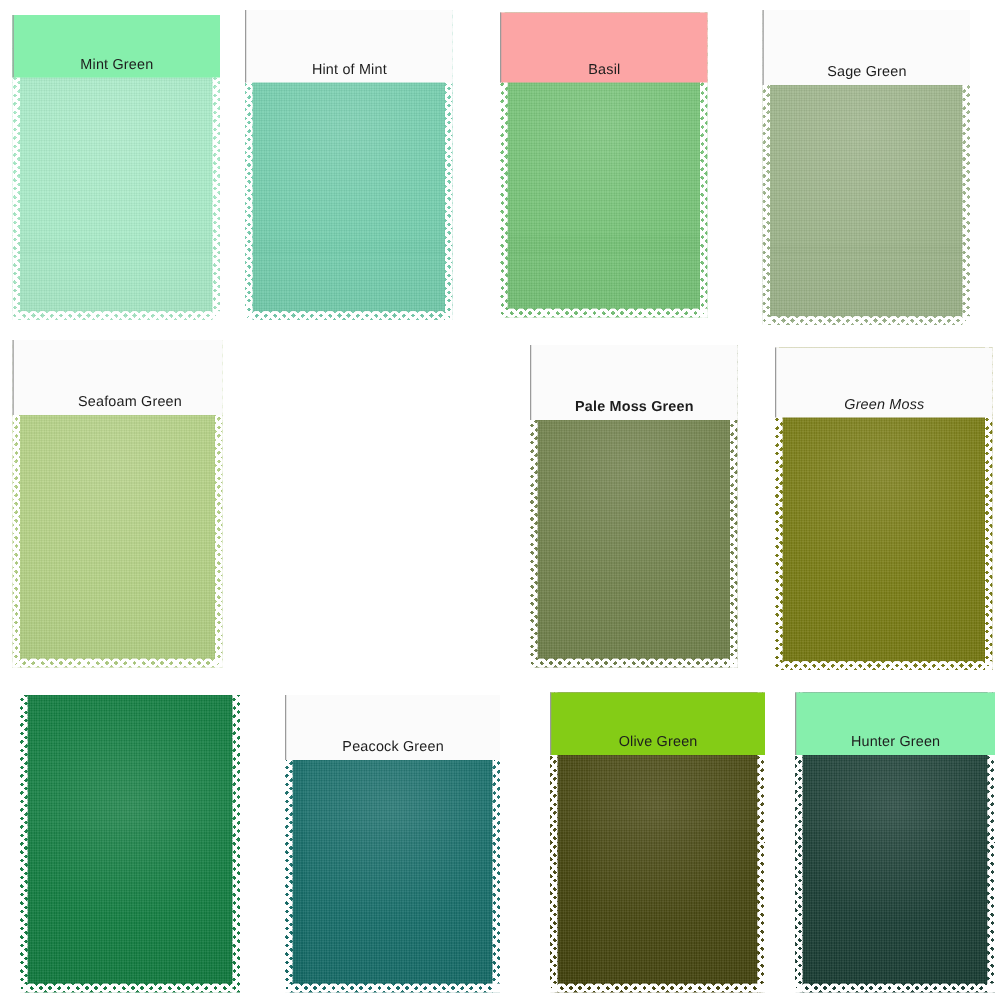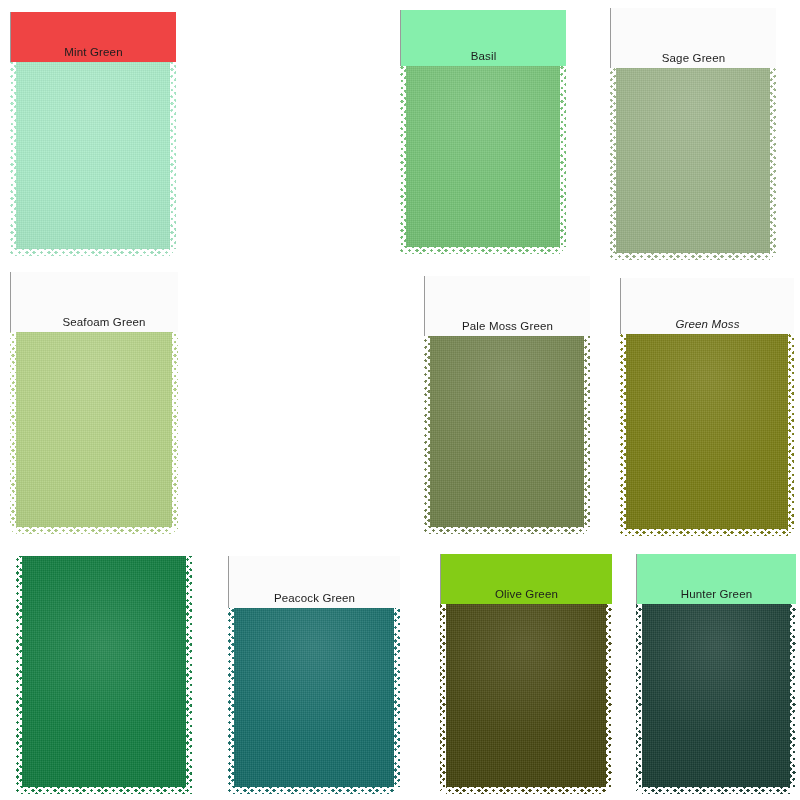--- a/index.html
+++ b/index.html
@@ -130,30 +130,39 @@
 </style>
 </head>
 <body>
 
 <div id="swatch-board" style="background: rgb(255, 255, 255);">
     <div class="swatch" style="left: 10px; top: 12px; width: 166px; height: 244px;">
       <div class="fabric" style="background-color: rgb(166, 234, 198);"></div>
       <div class="pink-edge pink-left"></div>
       <div class="pink-edge pink-right"></div>
       <div class="pink-edge pink-bottom"></div>
-      <div class="label-card" style="height: 50px; top: 0px; background: #ef4444; border-left-color: rgb(154, 154, 154);">
+      <div class="label-card" style="height: 50px; top: 0px; background: #86efac; border-left-color: rgb(154, 154, 154);">
         <span class="label-text" style="color: rgb(29, 29, 29);">Mint Green</span>
+      </div>
+    </div>
+    <div class="swatch" style="left: 196px; top: 8px; width: 166px; height: 248px;">
+      <div class="fabric" style="background-color: rgb(112, 204, 171);"></div>
+      <div class="pink-edge pink-left"></div>
+      <div class="pink-edge pink-right"></div>
+      <div class="pink-edge pink-bottom"></div>
+      <div class="label-card" style="height: 58px; top: 0px; background: rgb(251, 251, 251); border-left-color: rgb(154, 154, 154);">
+        <span class="label-text" style="color: rgb(29, 29, 29);">Hint of Mint</span>
       </div>
     </div>
     <div class="swatch" style="left: 400px; top: 10px; width: 166px; height: 244px;">
       <div class="fabric" style="background-color: rgb(114, 193, 115);"></div>
       <div class="pink-edge pink-left"></div>
       <div class="pink-edge pink-right"></div>
       <div class="pink-edge pink-bottom"></div>
-      <div class="label-card" style="height: 56px; top: 0px; background: #86efac; border-left-color: rgb(154, 154, 154);">
+      <div class="label-card" style="height: 56px; top: 0px; background: #fca5a5; border-left-color: rgb(154, 154, 154);">
         <span class="label-text" style="color: rgb(29, 29, 29);">Basil</span>
       </div>
     </div>
     <div class="swatch" style="left: 610px; top: 8px; width: 166px; height: 252px;">
       <div class="fabric" style="background-color: rgb(154, 178, 135);"></div>
       <div class="pink-edge pink-left"></div>
       <div class="pink-edge pink-right"></div>
       <div class="pink-edge pink-bottom"></div>
       <div class="label-card" style="height: 60px; top: 0px; background: rgb(251, 251, 251); border-left-color: rgb(154, 154, 154);">
         <span class="label-text" style="color: rgb(29, 29, 29); margin-top: 44px;">Sage Green</span>
@@ -166,21 +175,21 @@
       <div class="pink-edge pink-bottom"></div>
       <div class="label-card" style="height: 60px; top: 0px; background: rgb(251, 251, 251); border-left-color: rgb(154, 154, 154); padding-left: 19px;">
         <span class="label-text" style="color: rgb(29, 29, 29);">Seafoam Green</span>
       </div>
     </div>
     <div class="swatch" style="left: 424px; top: 276px; width: 166px; height: 258px;">
       <div class="fabric" style="background-color: rgb(111, 128, 73);"></div>
       <div class="pink-edge pink-left"></div>
       <div class="pink-edge pink-right"></div>
       <div class="pink-edge pink-bottom"></div>
-      <div class="label-card" style="height: 60px; top: 0px; background: rgb(251, 251, 251); border-left-color: rgb(154, 154, 154);">
+      <div class="label-card" style="height: 60px; top: 0px; background: rgb(251, 251, 251); border-left-color: rgb(154, 154, 154); font-weight: bold;">
         <span class="label-text" style="color: rgb(29, 29, 29);">Pale Moss Green</span>
       </div>
     </div>
     <div class="swatch" style="left: 620px; top: 278px; width: 174px; height: 258px;">
       <div class="fabric" style="background-color: rgb(118, 121, 14);"></div>
       <div class="pink-edge pink-left"></div>
       <div class="pink-edge pink-right"></div>
       <div class="pink-edge pink-bottom"></div>
       <div class="label-card" style="height: 56px; top: 0px; background: rgb(251, 251, 251); border-left-color: rgb(154, 154, 154); font-style: italic;">
         <span class="label-text" style="color: rgb(29, 29, 29);">Green Moss</span>

